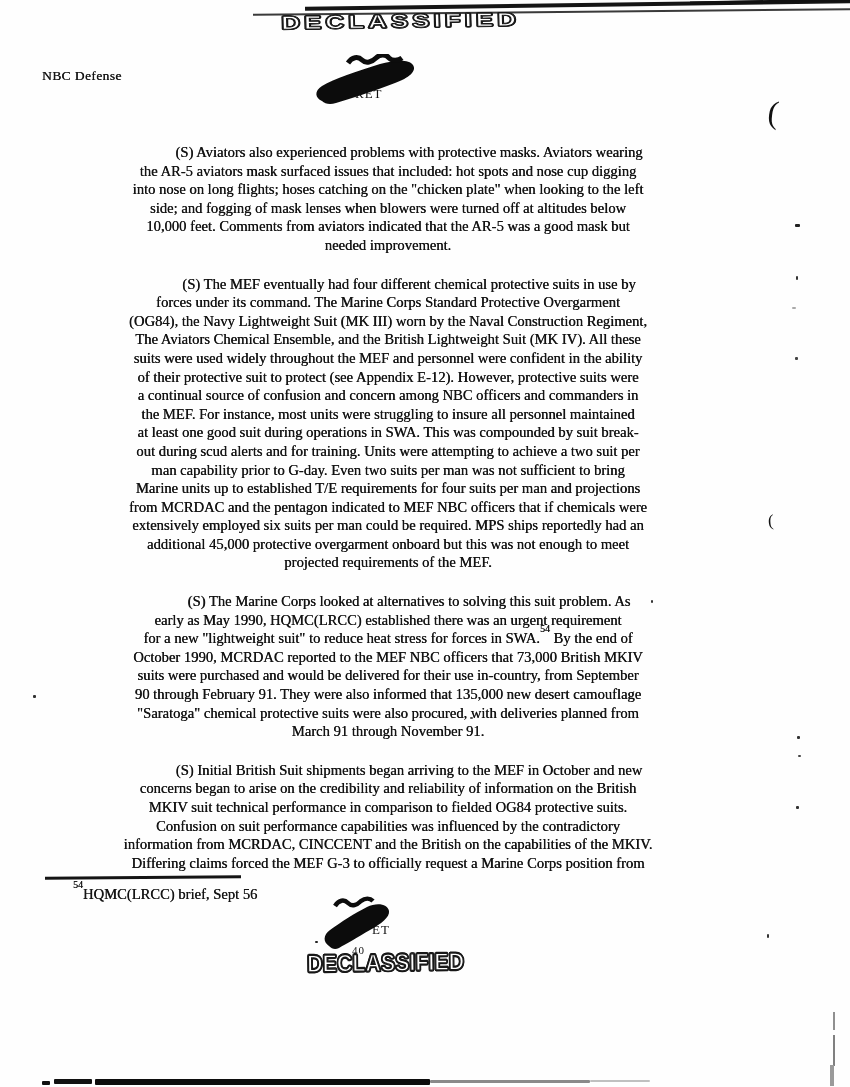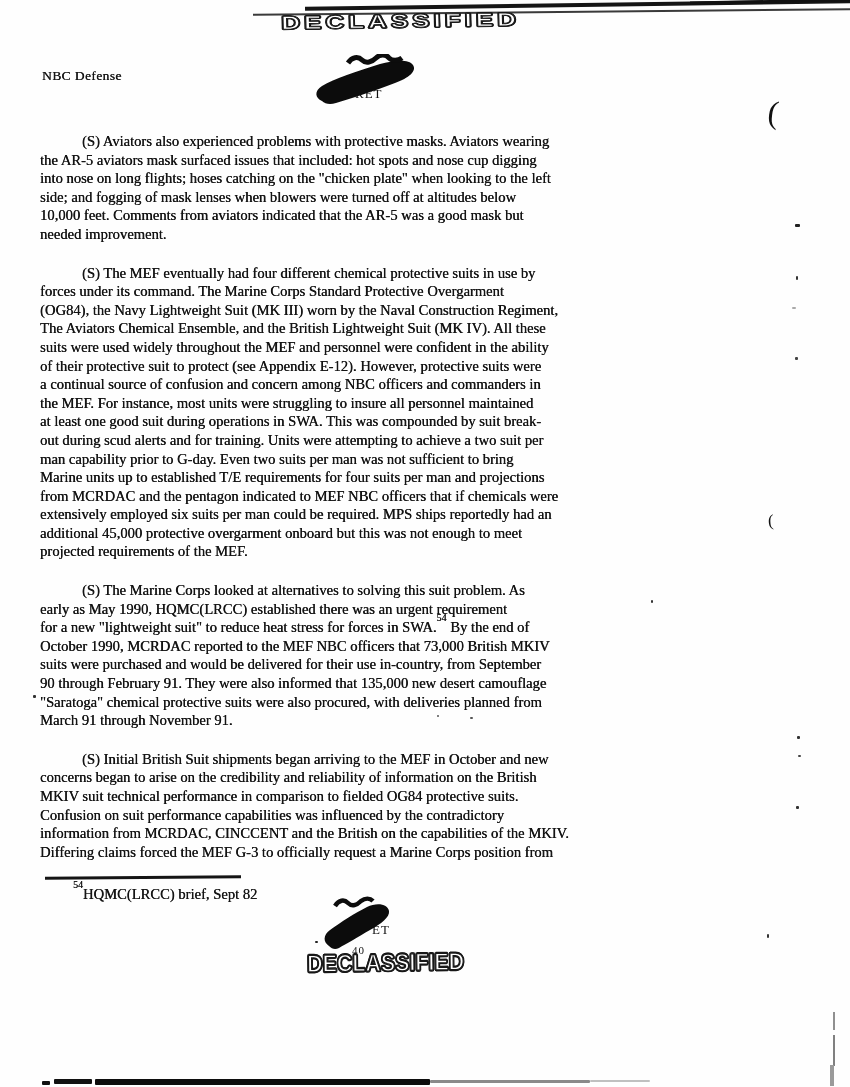--- a/index.html
+++ b/index.html
@@ -3,23 +3,24 @@
 <meta charset="utf-8">
 <style>
   html,body{margin:0;padding:0;background:#e8e8e8;}
   .page{
     position:relative;width:850px;height:1087px;background:#fefefe;
     overflow:hidden;font-family:"Liberation Serif",serif;color:#161616;
   }
   
   .bodytext{position:absolute;left:40px;top:128px;width:696px;}
   .para{
-    margin:4px 0 20px 0;font-size:14.6px;line-height:18.6px;
+    margin:15px 0 20px 0;font-size:14.6px;line-height:18.6px;
     white-space:pre-line;text-indent:42px;color:#141414;
     text-shadow:0.3px 0 0 currentColor;
+    text-align:center;
   }
   .supref{
     font-size:10px;line-height:0;position:relative;top:-5px;
     text-shadow:0.3px 0 0 currentColor;
   }
   
   .hdr{position:absolute;left:42px;top:68px;font-size:13.5px;letter-spacing:.4px;
        text-shadow:0.3px 0 0 currentColor;}
   .fn-rule{position:absolute;left:45px;top:876px;width:196px;height:2.5px;
        background:#151515;transform:rotate(-.4deg);}
@@ -105,21 +106,21 @@
 concerns began to arise on the credibility and reliability of information on the British
 MKIV suit technical performance in comparison to fielded OG84 protective suits.
 Confusion on suit performance capabilities was influenced by the contradictory
 information from MCRDAC, CINCCENT and the British on the capabilities of the MKIV.
 Differing claims forced the MEF G-3 to officially request a Marine Corps position from</p>
   </div>
 
   <div class="paren-small">(</div>
 
   <div class="fn-rule"></div>
-  <div class="footnote"><sup class="supref">54</sup><span>HQMC(LRCC) brief, Sept 82</span></div>
+  <div class="footnote"><sup class="supref">54</sup><span>HQMC(LRCC) brief, Sept 56</span></div>
 
   <div class="frag" style="left:372px;top:922px;">ET</div>
   <div class="frag" style="left:352px;top:944px;font-size:11px;">40</div>
   <svg class="redaction" width="74" height="58" style="left:321px;top:896px;" viewBox="0 0 74 58">
     <path d="M8,50 C2,46 2,39 9,34 C20,26 34,17 46,11 C56,6 67,8 68,15 C69,21 60,28 49,34 C37,41 25,48 18,52 C14,54 11,53 8,50 Z" fill="#0c0c0c"></path>
     <path d="M14,10 c4,-6 9,-7 13,-3 c4,4 9,2 13,-2 c4,-3 9,-3 12,0" stroke="#0c0c0c" stroke-width="4.5" fill="none"></path>
   </svg>
 
   <div class="stamp stamp-bottom">DECLASSIFIED</div>
 

